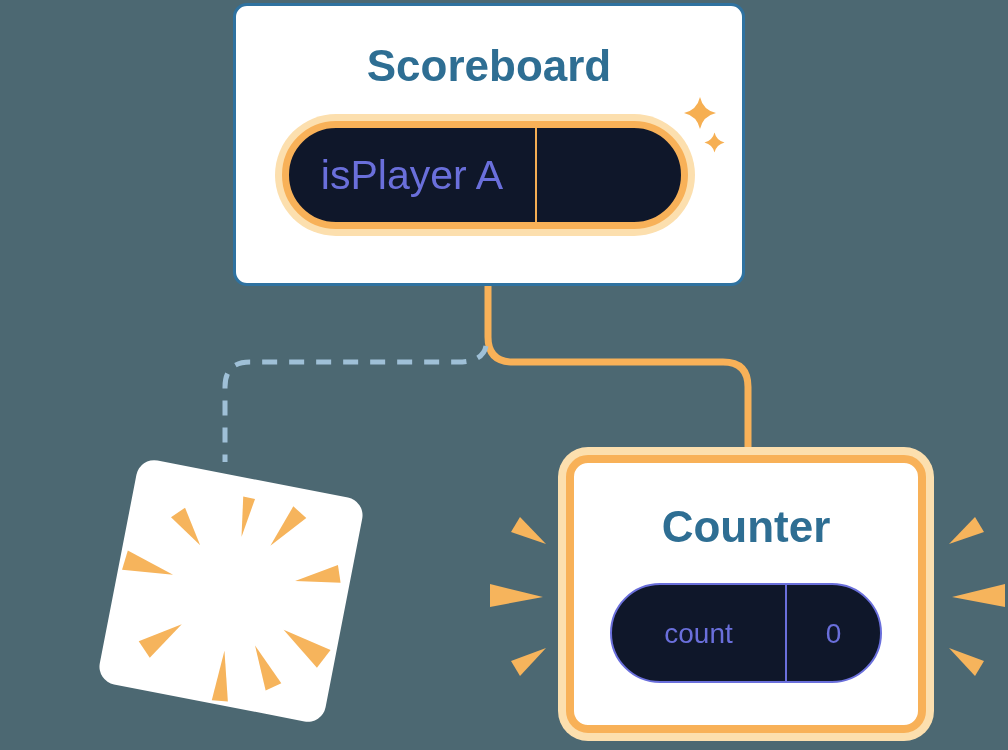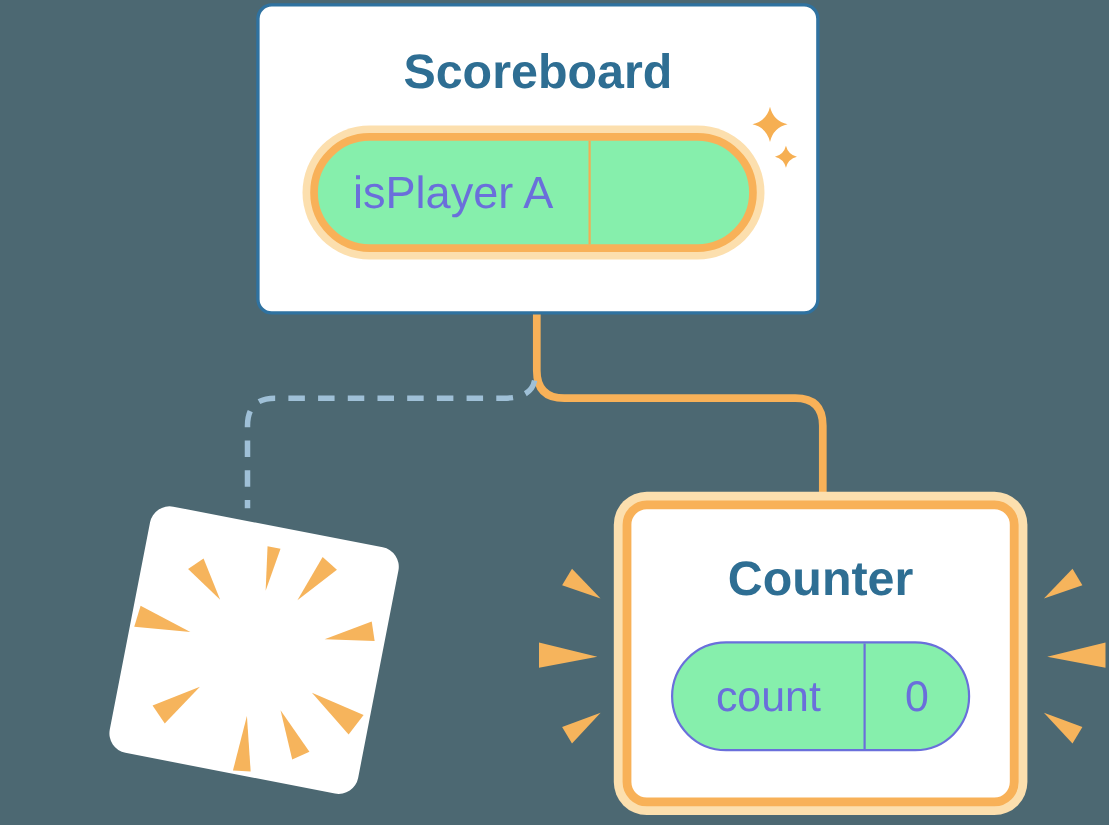--- a/index.html
+++ b/index.html
@@ -21,21 +21,21 @@
     left:233px;top:3px;width:512px;height:283px;
     border:3px solid #2F72A0;border-radius:14px;
   }
   .card-title{
     position:absolute;left:0;right:0;text-align:center;
     color:#2E6E93;font-weight:600;font-size:44px;line-height:44px;
   }
   .scoreboard-card .card-title{top:38px;}
 
   .state-pill{
-    position:absolute;box-sizing:border-box;background:#86efac;
+    position:absolute;box-sizing:border-box;background:#0f172a;
     display:grid;align-items:stretch;
   }
   .pill-orange{
     left:46px;top:115px;width:406px;height:108px;
     border:7px solid #F8B158;border-radius:54px;
     box-shadow:0 0 0 7px #FCDFAE;
     grid-template-columns:246px 2px 1fr;
   }
   .pill-orange .pill-divider{background:#F4AD53;}
 
@@ -51,21 +51,21 @@
     border:8px solid #F8B158;border-radius:22px;
     box-shadow:0 0 0 8px #FCDFAE;
   }
   .counter-card .card-title{top:42px;}
   .pill-purple{
     left:36px;top:120px;width:272px;height:100px;
     border:2px solid #6A6FDB;border-radius:50px;
     grid-template-columns:173px 2px 1fr;
   }
   .pill-purple .pill-divider{background:#6A6FDB;}
-  .pill-purple .pill-cell{font-size:39px;}
+  .pill-purple .pill-cell{font-size:28px;}
 
   
   .poof-card{
     left:116px;top:477px;width:230px;height:228px;
     border-radius:18px;
     transform:rotate(11deg);
   }
   .poof-card svg{display:block;width:230px;height:228px;}
 </style>
 </head>

